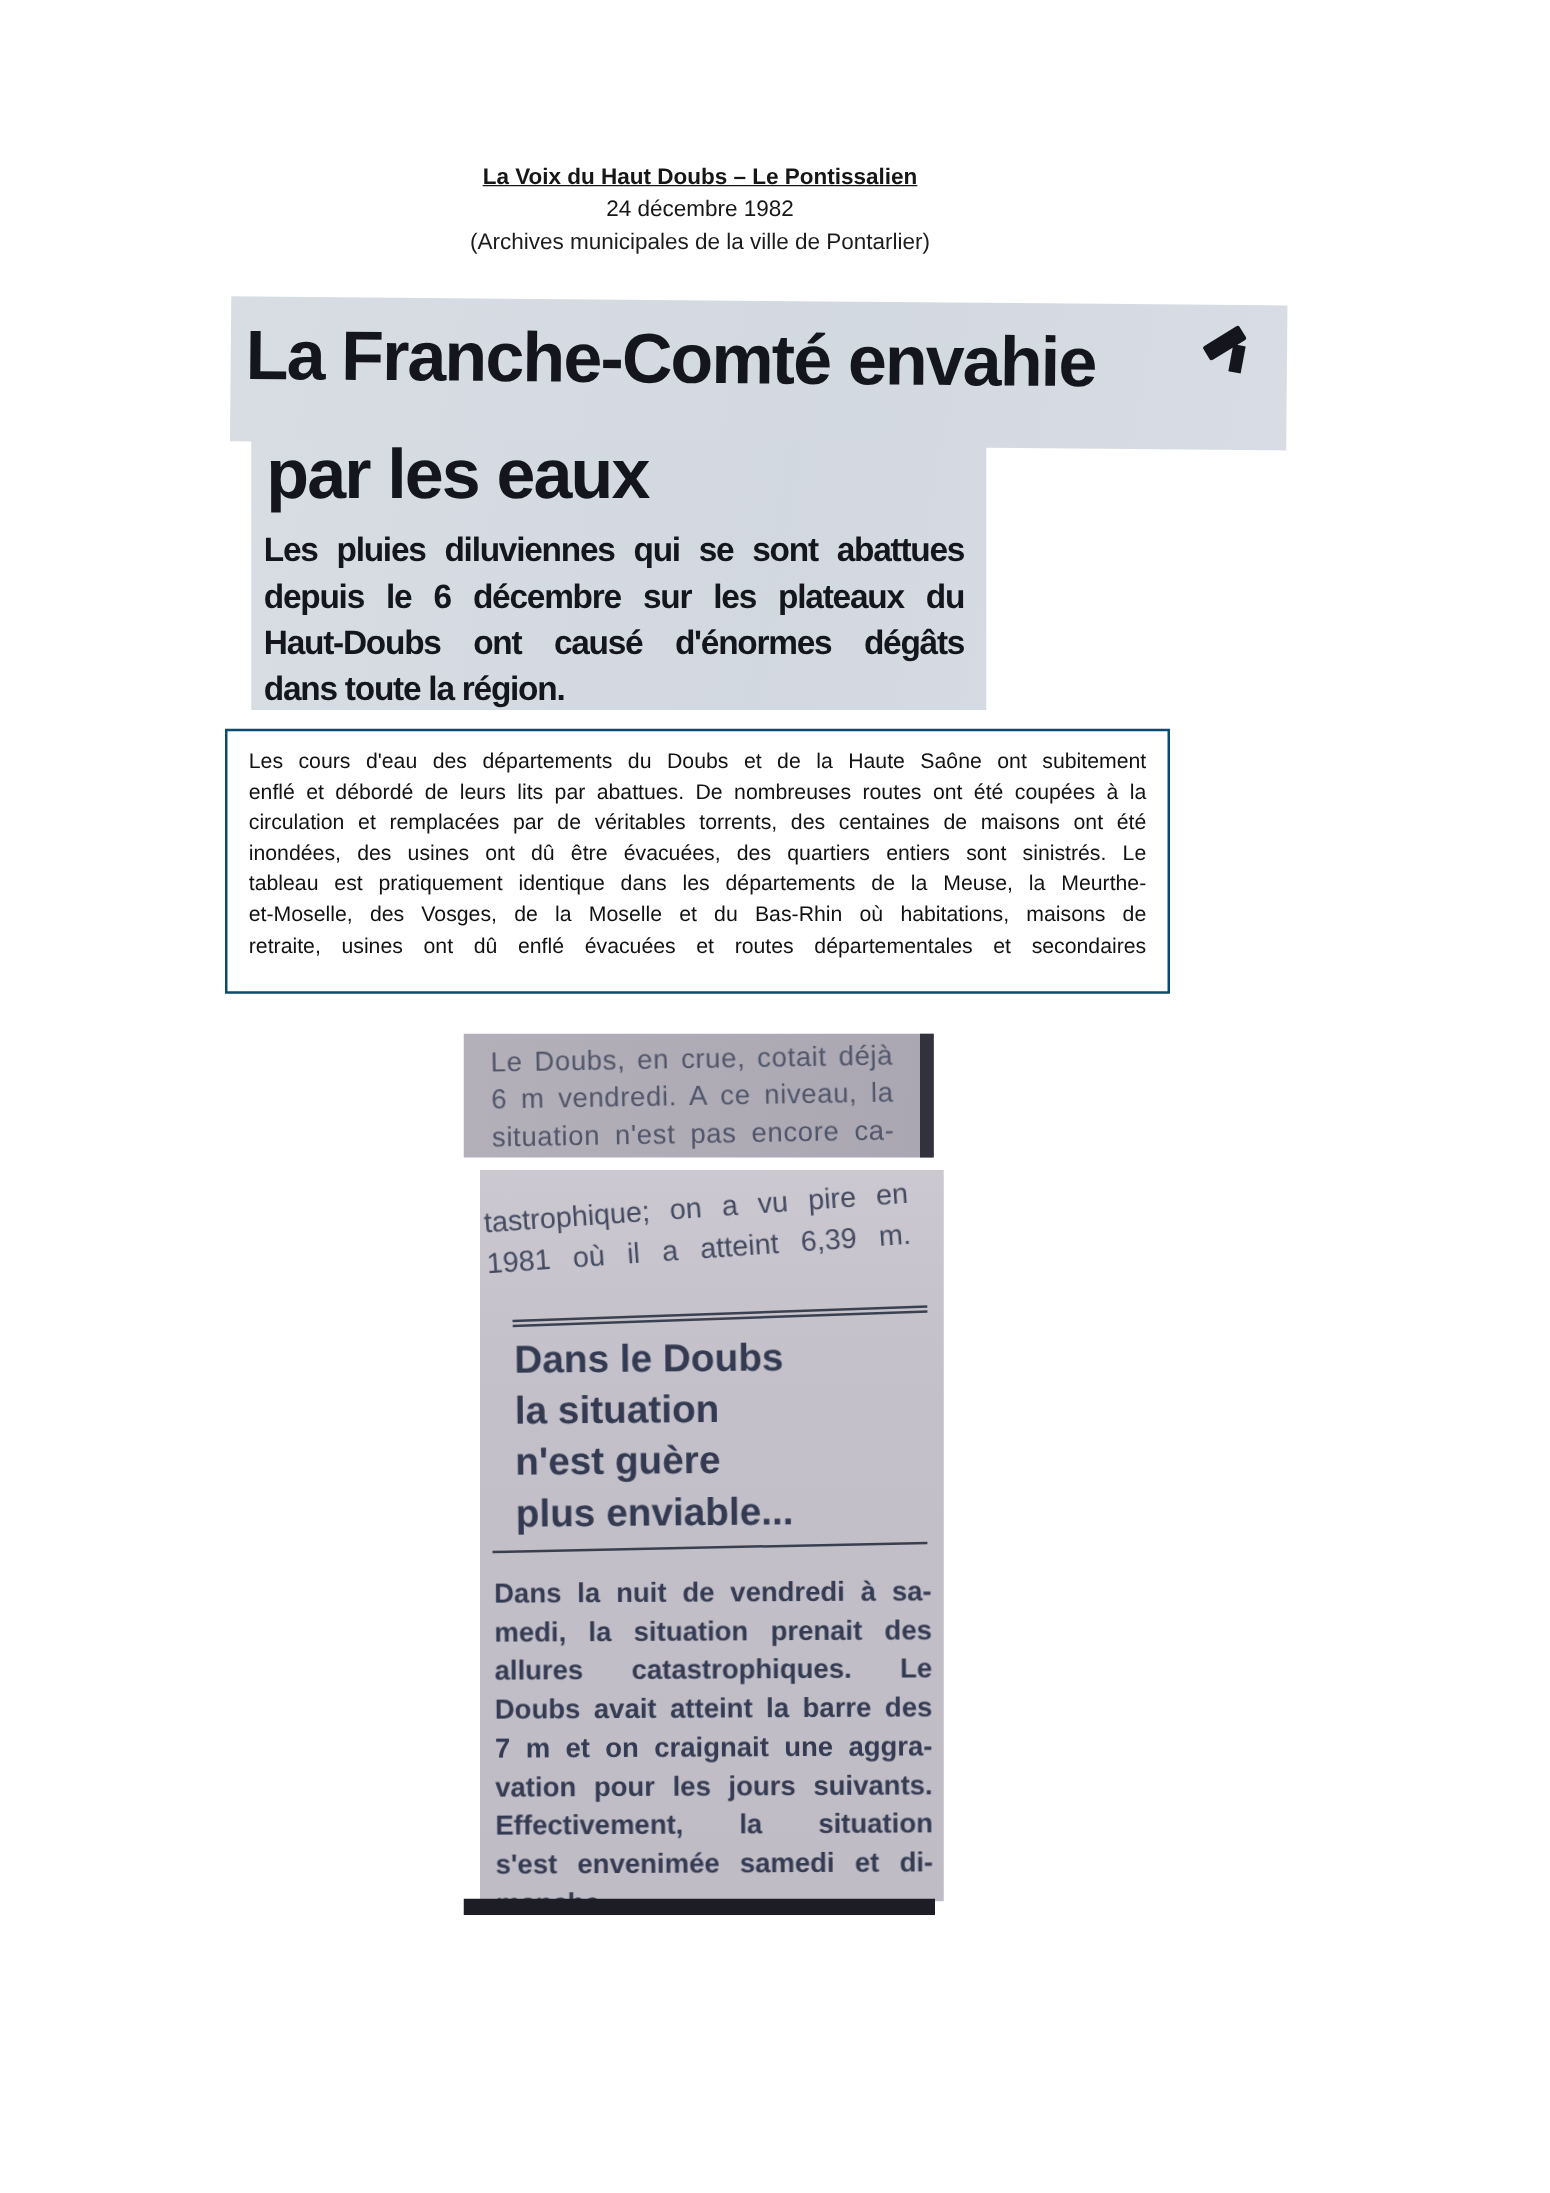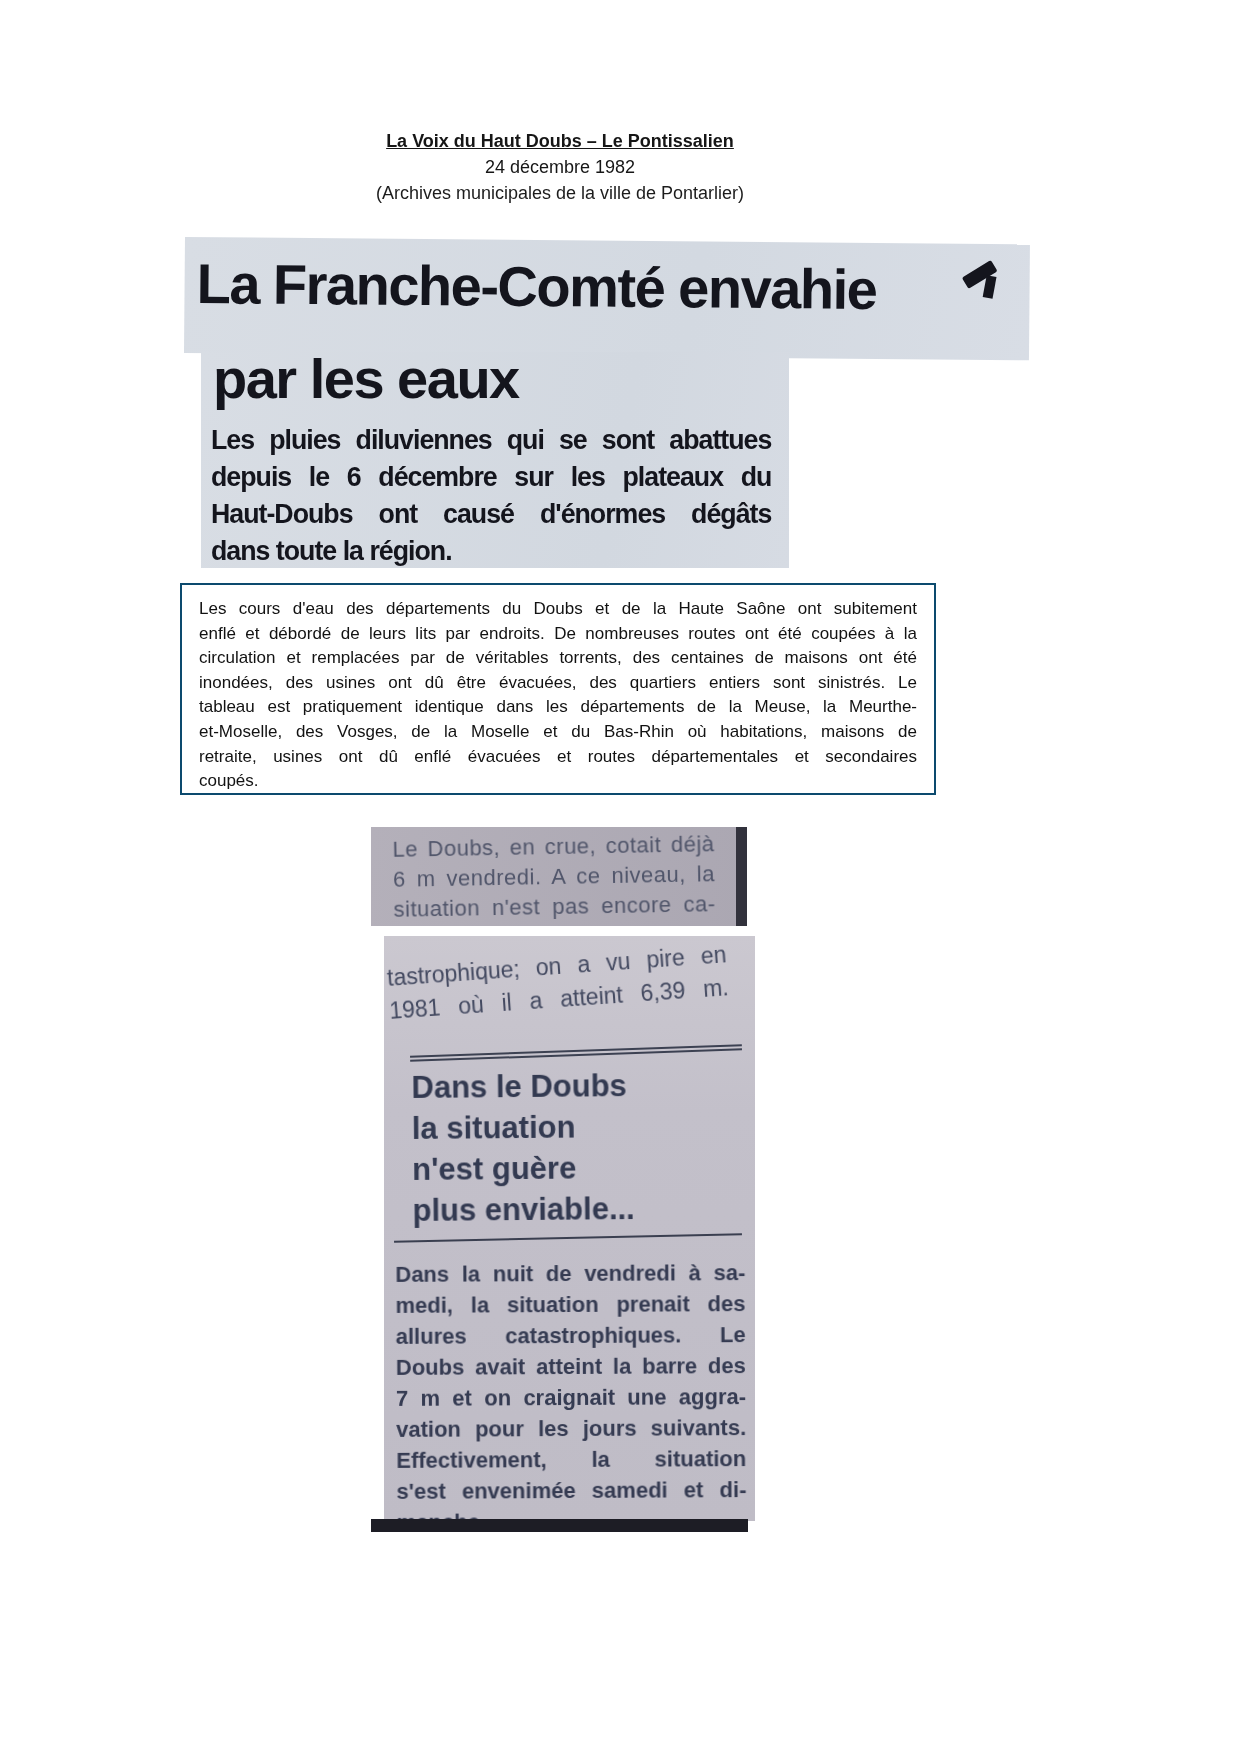--- a/index.html
+++ b/index.html
@@ -120,27 +120,26 @@
     <div class="clip1-sub">
       <div class="just">Les pluies diluviennes qui se sont abattues</div>
       <div class="just">depuis le 6 décembre sur les plateaux du</div>
       <div class="just">Haut-Doubs ont causé d'énormes dégâts</div>
       <div>dans toute la région.</div>
     </div>
   </section>
 
   <section class="summary-box">
     <div class="just">Les cours d'eau des départements du Doubs et de la Haute Saône ont subitement</div>
-    <div class="just">enflé et débordé de leurs lits par endroits. De nombreuses routes ont été coupées à la</div>
+    <div class="just">enflé et débordé de leurs lits par abattues. De nombreuses routes ont été coupées à la</div>
     <div class="just">circulation et remplacées par de véritables torrents, des centaines de maisons ont été</div>
     <div class="just">inondées, des usines ont dû être évacuées, des quartiers entiers sont sinistrés. Le</div>
     <div class="just">tableau est pratiquement identique dans les départements de la Meuse, la Meurthe-</div>
     <div class="just">et-Moselle, des Vosges, de la Moselle et du Bas-Rhin où habitations, maisons de</div>
     <div class="just">retraite, usines ont dû enflé évacuées et routes départementales et secondaires</div>
-    <div>coupés.</div>
   </section>
 
   <section class="clip2-seg1">
     <div class="clip2-seg1-text">
       <div class="just">Le Doubs, en crue, cotait déjà</div>
       <div class="just">6 m vendredi. A ce niveau, la</div>
       <div class="just">situation n'est pas encore ca-</div>
     </div>
     <div class="clip2-bar"></div>
   </section>

